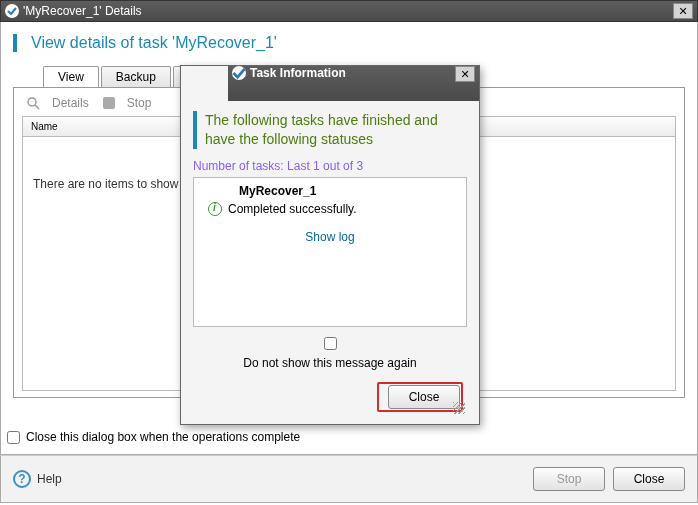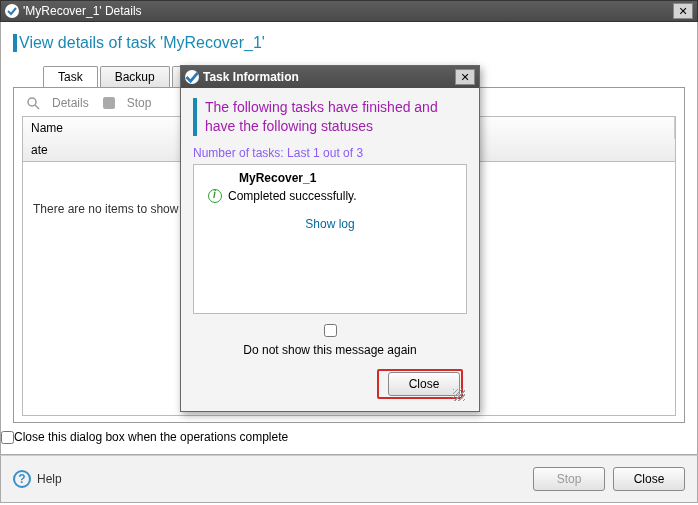--- a/index.html
+++ b/index.html
@@ -6,61 +6,61 @@
 body { background: #fff; width: 698px; height: 505px; overflow: hidden; position: relative; }
 
 .titlebar { height: 22px; background: linear-gradient(#5d5d5d,#4a4a4a); display: flex; align-items: center; color: #fff; font-size: 12px; padding: 0 4px; border: 1px solid #333; }
 .titlebar .logo { width: 14px; height: 14px; background: #fff; border-radius: 50%; margin-right: 4px; display: inline-flex; align-items: center; justify-content: center; }
 .titlebar .logo svg { width: 10px; height: 10px; }
 .titlebar .title { flex: 1; }
 .titlebar .close-x { width: 20px; height: 16px; background: #d4d4d4; color: #000; display: flex; align-items: center; justify-content: center; font-size: 11px; border: 1px solid #888; cursor: pointer; }
 
 .main { border: 1px solid #aaa; border-top: none; height: 433px; background: #fff; padding: 12px 12px 0 12px; position: relative; }
 
-.page-title-wrap { border-left: 4px solid #1a8ab5; padding-left: 2px; margin-bottom: 14px; }
+.page-title-wrap { border-left: 4px solid #1a8ab5; padding-left: 14px; margin-bottom: 14px; }
 .page-title { color: #1a8ab5; font-size: 16px; }
 
 .tabs { display: flex; margin-left: 30px; }
 .tab { border: 1px solid #999; border-bottom: none; padding: 3px 14px; font-size: 12px; background: linear-gradient(#f7f7f7,#e4e4e4); margin-right: 2px; cursor: pointer; border-radius: 2px 2px 0 0; }
 .tab.active { background: #fff; }
 
 .tab-body { border: 1px solid #999; padding: 6px 8px; background: #fff; }
 
 .toolbar { display: flex; align-items: center; gap: 14px; padding: 2px 4px 6px 4px; font-size: 12px; color: #888; }
 .toolbar .tool { display: flex; align-items: center; gap: 12px; cursor: pointer; }
 .magnify { width: 14px; height: 14px; }
 .stop-ico { width: 12px; height: 12px; background: #aaa; border-radius: 2px; }
 
-.grid-head { display: flex; border: 1px solid #bbb; background: linear-gradient(#fdfdfd,#ececec); font-size: 12px; flex-direction: column; }
+.grid-head { display: flex; border: 1px solid #bbb; background: linear-gradient(#fdfdfd,#ececec); font-size: 10px; }
 .grid-head .col { padding: 4px 8px; border-right: 1px solid #ccc; }
 .grid-head .col.name { flex: 1; }
 .grid-head .col.state { width: 310px; border-right: none; }
 
 .grid-body { border: 1px solid #bbb; border-top: none; height: 254px; background: #fff; padding: 40px 10px; font-size: 12px; color: #333; }
 
-.footer-check { position: absolute; left: 0; bottom: 10px; font-size: 12px; display: flex; align-items: center; }
+.footer-check { position: absolute; left: 6px; bottom: 10px; font-size: 12px; display: flex; align-items: center; gap: 6px; }
 .footer-check input { width: 13px; height: 13px; }
 
 .bottom-bar { height: 48px; background: #f2f2f2; border: 1px solid #aaa; border-top: 1px solid #ccc; display: flex; align-items: center; padding: 0 12px; }
 .help { display: flex; align-items: center; gap: 6px; font-size: 12px; color: #333; cursor: pointer; }
 .help-ico { width: 18px; height: 18px; border: 2px solid #3b8fc7; border-radius: 50%; color: #3b8fc7; display: flex; align-items: center; justify-content: center; font-size: 12px; font-weight: bold; }
 .bottom-bar .spacer { flex: 1; }
 .btn { min-width: 72px; padding: 4px 2px; font-size: 12px; background: linear-gradient(#fdfdfd,#e2e2e2); border: 1px solid #8a8a8a; border-radius: 3px; margin-left: 8px; cursor: pointer; }
 .btn.disabled { color: #999; }
 
 
 .modal { position: absolute; left: 180px; top: 65px; width: 300px; background: #f4f4f4; border: 1px solid #666; box-shadow: 2px 3px 8px rgba(0,0,0,.35); }
-.modal-titlebar { height: 22px; background: linear-gradient(#5d5d5d,#4a4a4a); display: flex; align-items: center; color: #fff; font-size: 12px; padding: 0 4px; }
+.modal-titlebar { height: 35px; background: linear-gradient(#5d5d5d,#4a4a4a); display: flex; align-items: flex-start; color: #fff; font-size: 12px; padding: 0 4px; margin-left: 47px; }
 .modal-titlebar .logo { width: 14px; height: 14px; background: #fff; border-radius: 50%; margin-right: 4px; display:inline-flex; align-items:center; justify-content:center;}
 .modal-titlebar .title { flex: 1; font-weight: bold; }
 .modal-titlebar .close-x { width: 20px; height: 16px; background: #d4d4d4; color:#000; display:flex; align-items:center; justify-content:center; font-size:11px; border:1px solid #888; cursor:pointer; }
 
 .modal-body { padding: 10px 12px 8px 12px; font-size: 12px; }
 .modal-heading-wrap { border-left: 4px solid #1a8ab5; padding-left: 8px; margin-bottom: 10px; }
-.modal-heading { color: #a21caf; font-size: 14px; line-height: 1.35; }
+.modal-heading { color: #4d7c0f; font-size: 14px; line-height: 1.35; }
 .count-line { color: #8b5cf6; margin-bottom: 4px; }
 
 .task-box { border: 1px solid #bbb; background: #fff; height: 150px; padding: 6px 8px; }
 .task-name { font-weight: bold; margin-bottom: 4px; padding-left: 37px; }
 .task-status { display: flex; align-items: center; gap: 6px; margin-left: 6px; }
 .ok-ico { width: 14px; height: 14px; border: 1.5px solid #2e9e2e; border-radius: 50%; position: relative; }
 .ok-ico::after { content: "i"; position: absolute; left: 4px; top: -1px; color: #2e9e2e; font-size: 10px; font-weight: bold; font-style: italic; }
 .show-log { text-align: center; color: #0369a1; margin-top: 14px; cursor: pointer; }
 
 .do-not-show { display: flex; align-items: center; gap: 6px; margin: 10px 0 12px 0; flex-direction: column; }
@@ -83,21 +83,21 @@
   <span class="close-x">✕</span>
 </div>
 
 <div class="main">
 
   <div class="page-title-wrap">
     <div class="page-title">View details of task 'MyRecover_1'</div>
   </div>
 
   <div class="tabs">
-    <div class="tab active">Task</div>
+    <div class="tab active">View</div>
     <div class="tab">Backup</div>
     <div class="tab">S</div>
   </div>
 
   <div class="tab-body">
     <div class="toolbar">
       <span class="tool">
         <svg class="magnify" viewBox="0 0 14 14">
             <circle cx="6" cy="6" r="4" stroke="#999" stroke-width="1.5" fill="none"></circle>
             <line x1="9" y1="9" x2="13" y2="13" stroke="#999" stroke-width="1.5"></line>

